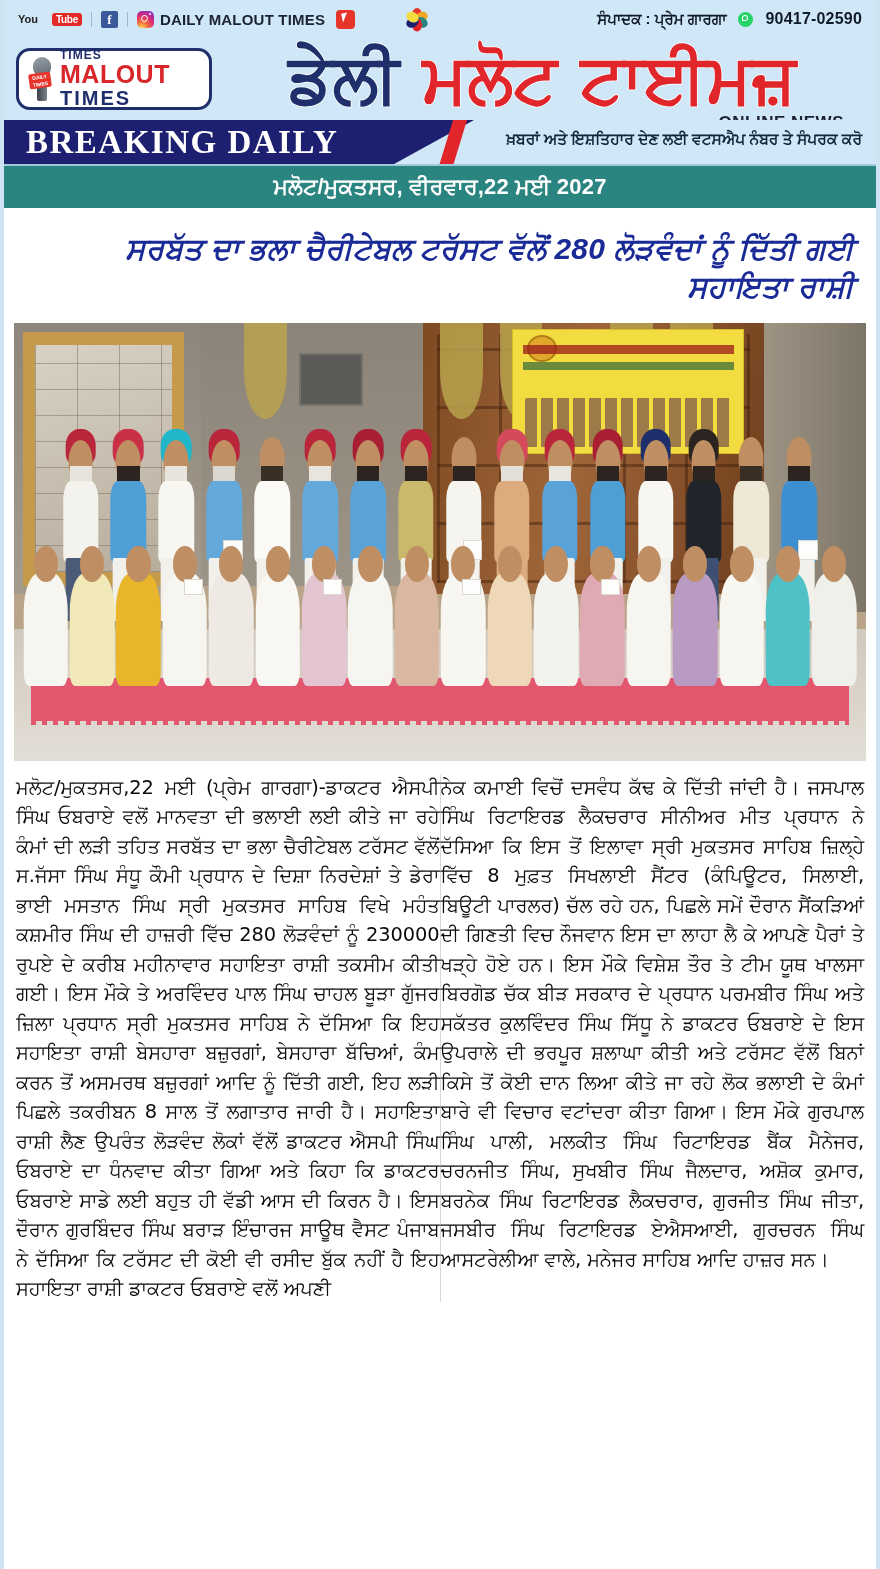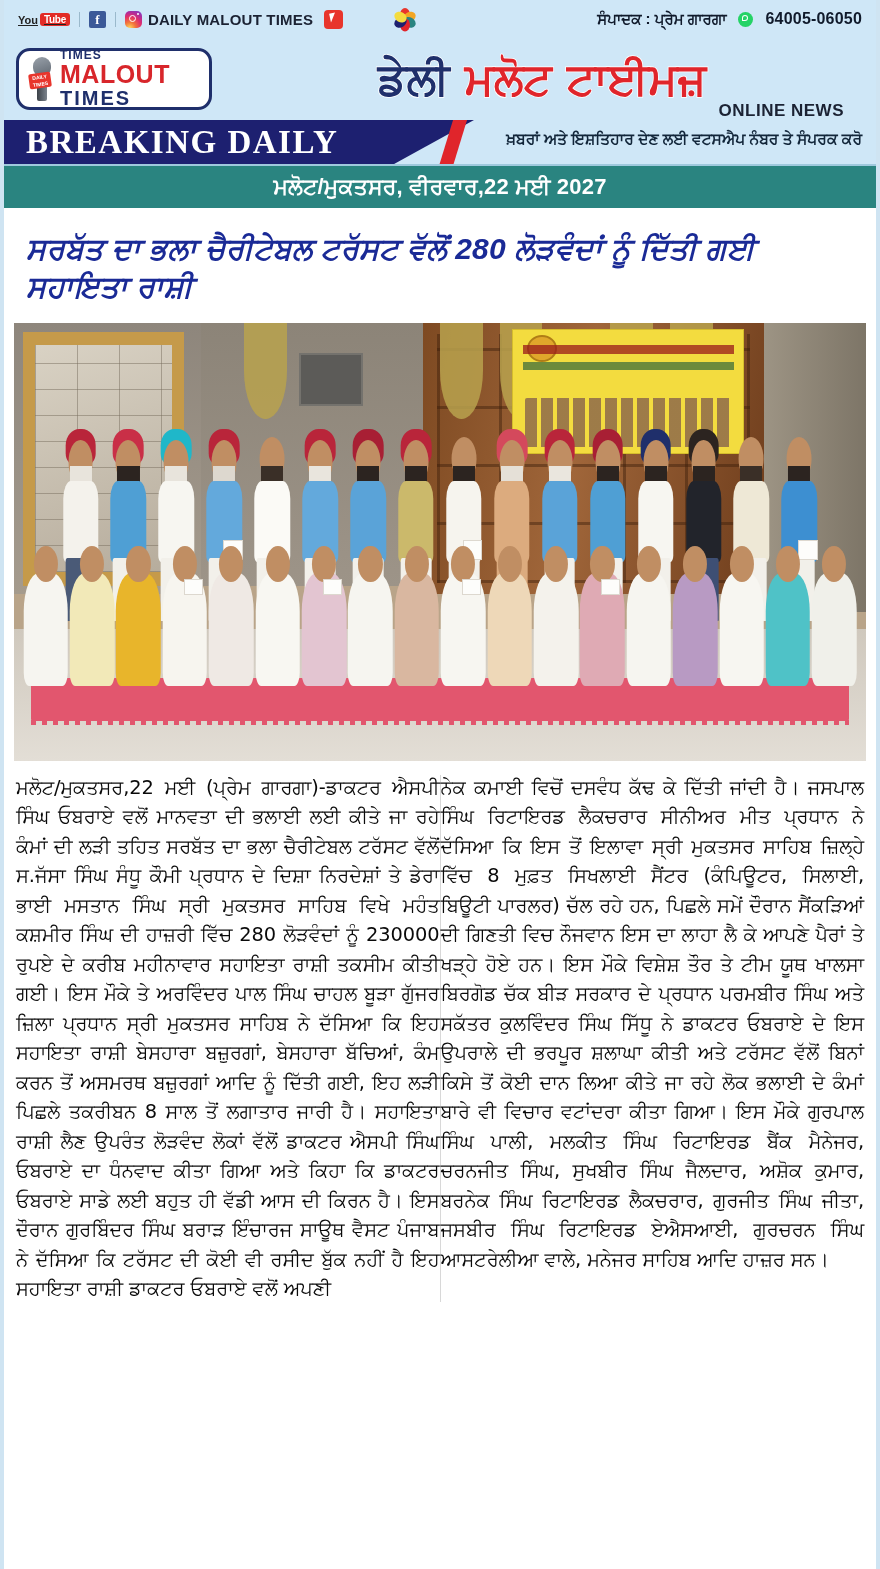--- a/index.html
+++ b/index.html
@@ -34,26 +34,25 @@
     box-sizing: border-box;
     position: relative;
   }
   .social-group {
     display: flex;
     align-items: center;
     gap: 6px;
   }
   .yt {
     display: inline-flex;
-    align-items: flex-end;
-    gap: 2px;
+    align-items: flex-start;
+    gap: 14px;
     font-size: 11px;
     font-weight: bold;
     color: #222;
-    text-decoration: underline;
   }
   .yt-badge {
     background: #e22b26;
     color: #fff;
     font-size: 10px;
     font-weight: bold;
     border-radius: 3px;
     padding: 1px 4px 1px 4px;
     letter-spacing: -0.3px;
   }
@@ -246,21 +245,21 @@
     letter-spacing: 2px;
     line-height: 1.05;
   }
   .mast-title-wrap {
     flex: 1;
     text-align: center;
     position: relative;
     padding-left: 8px;
   }
   .mast-title {
-    font-size: 44px;
+    font-size: 68px;
     font-weight: bold;
     line-height: 1;
     white-space: nowrap;
     font-family: "DejaVu Sans", sans-serif;
   }
   .mast-title .blue {
     color: #1f2f6b;
     -webkit-text-stroke: 1.5px #ffffff;
     paint-order: stroke fill;
   }
@@ -335,21 +334,21 @@
   .datebar span {
     color: #ffffff;
     font-size: 22px;
     font-weight: bold;
     letter-spacing: 0.2px;
   }
 
   
   .headline {
     padding: 22px 22px 12px 22px;
-    text-align: left;
+    text-align: right;
     color: #1a2a96;
     font-size: 30px;
     font-weight: bold;
     font-style: italic;
     line-height: 1.28;
     letter-spacing: 0.2px;
   }
 
   
   .photo-wrap {
@@ -455,21 +454,21 @@
       <span style="background:#f3a623; transform:rotate(60deg)"></span>
       <span style="background:#2a8480; transform:rotate(120deg)"></span>
       <span style="background:#e0252b; transform:rotate(180deg)"></span>
       <span style="background:#1d2070; transform:rotate(240deg)"></span>
       <span style="background:#f3dc3f; transform:rotate(300deg)"></span>
     </span>
 
     <div class="editor-block">
       <span>ਸੰਪਾਦਕ : ਪ੍ਰੇਮ ਗਾਰਗਾ</span>
       <span class="wa-icon"></span>
-      <span class="phone-num">64005-06050</span>
+      <span class="phone-num">90417-02590</span>
     </div>
   </div>
 
   <div class="masthead">
     <div class="logo-box">
       <div class="mic">
         <span class="head"></span>
         <span class="body"></span>
         <span class="flag">
             <i>DAILY TIMES</i>

